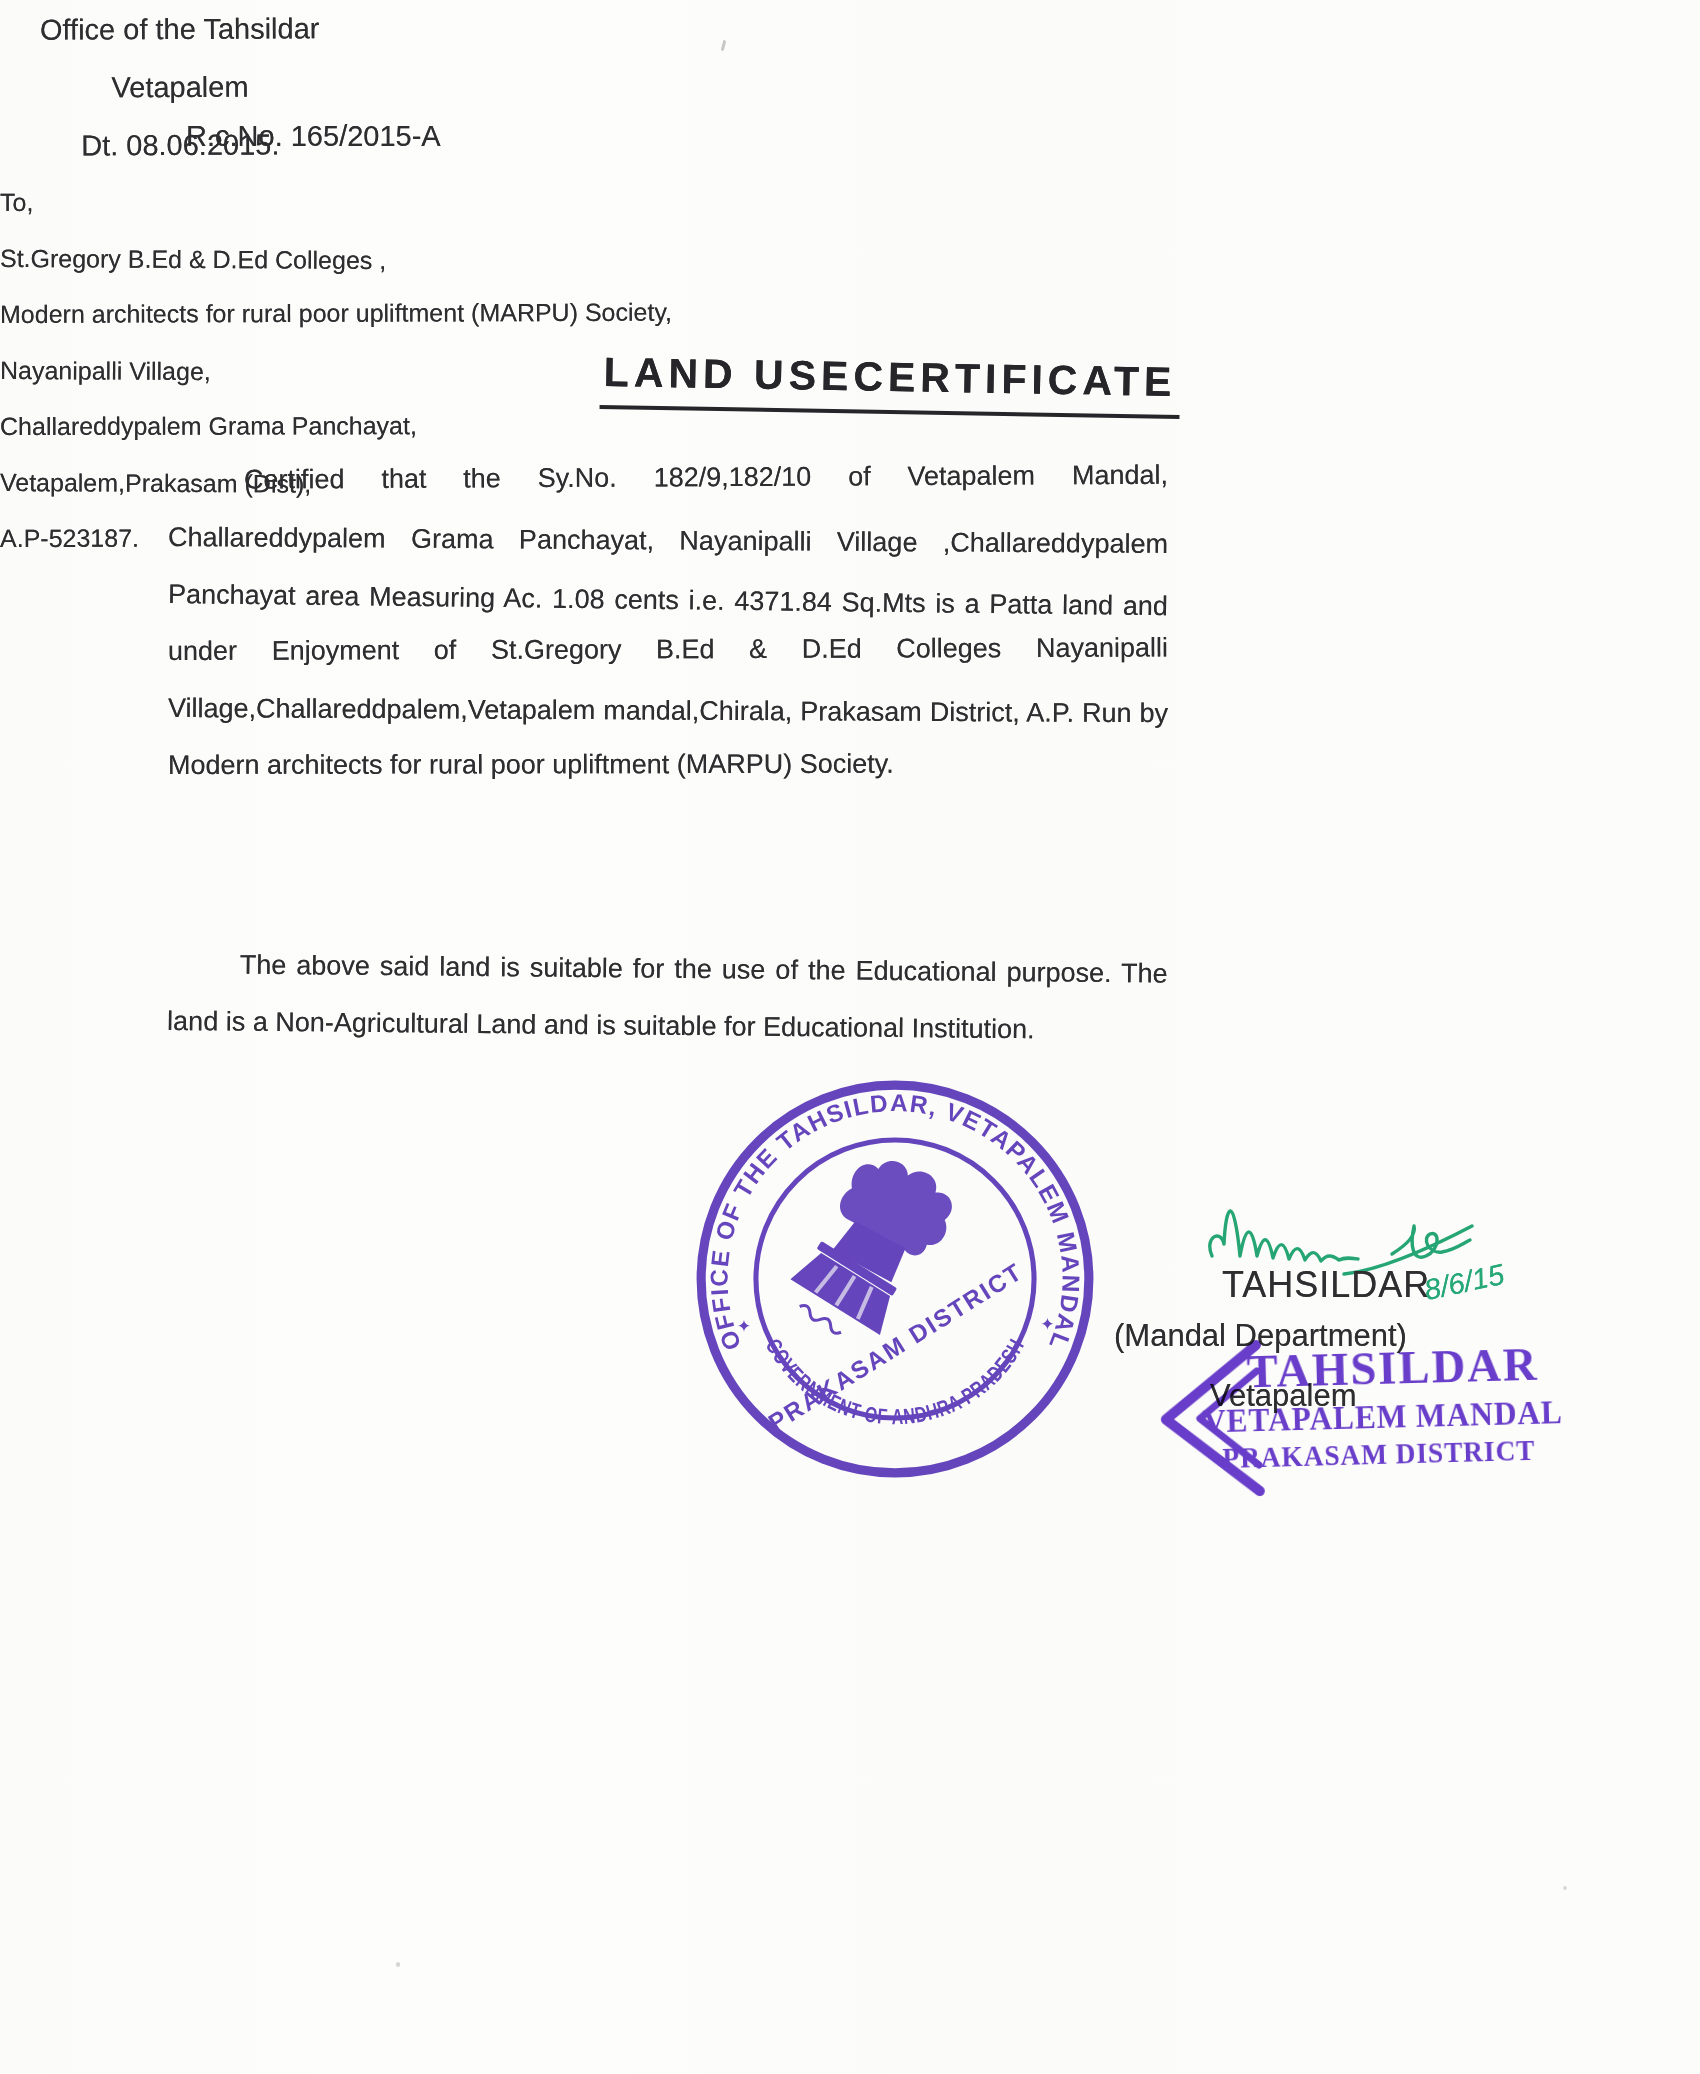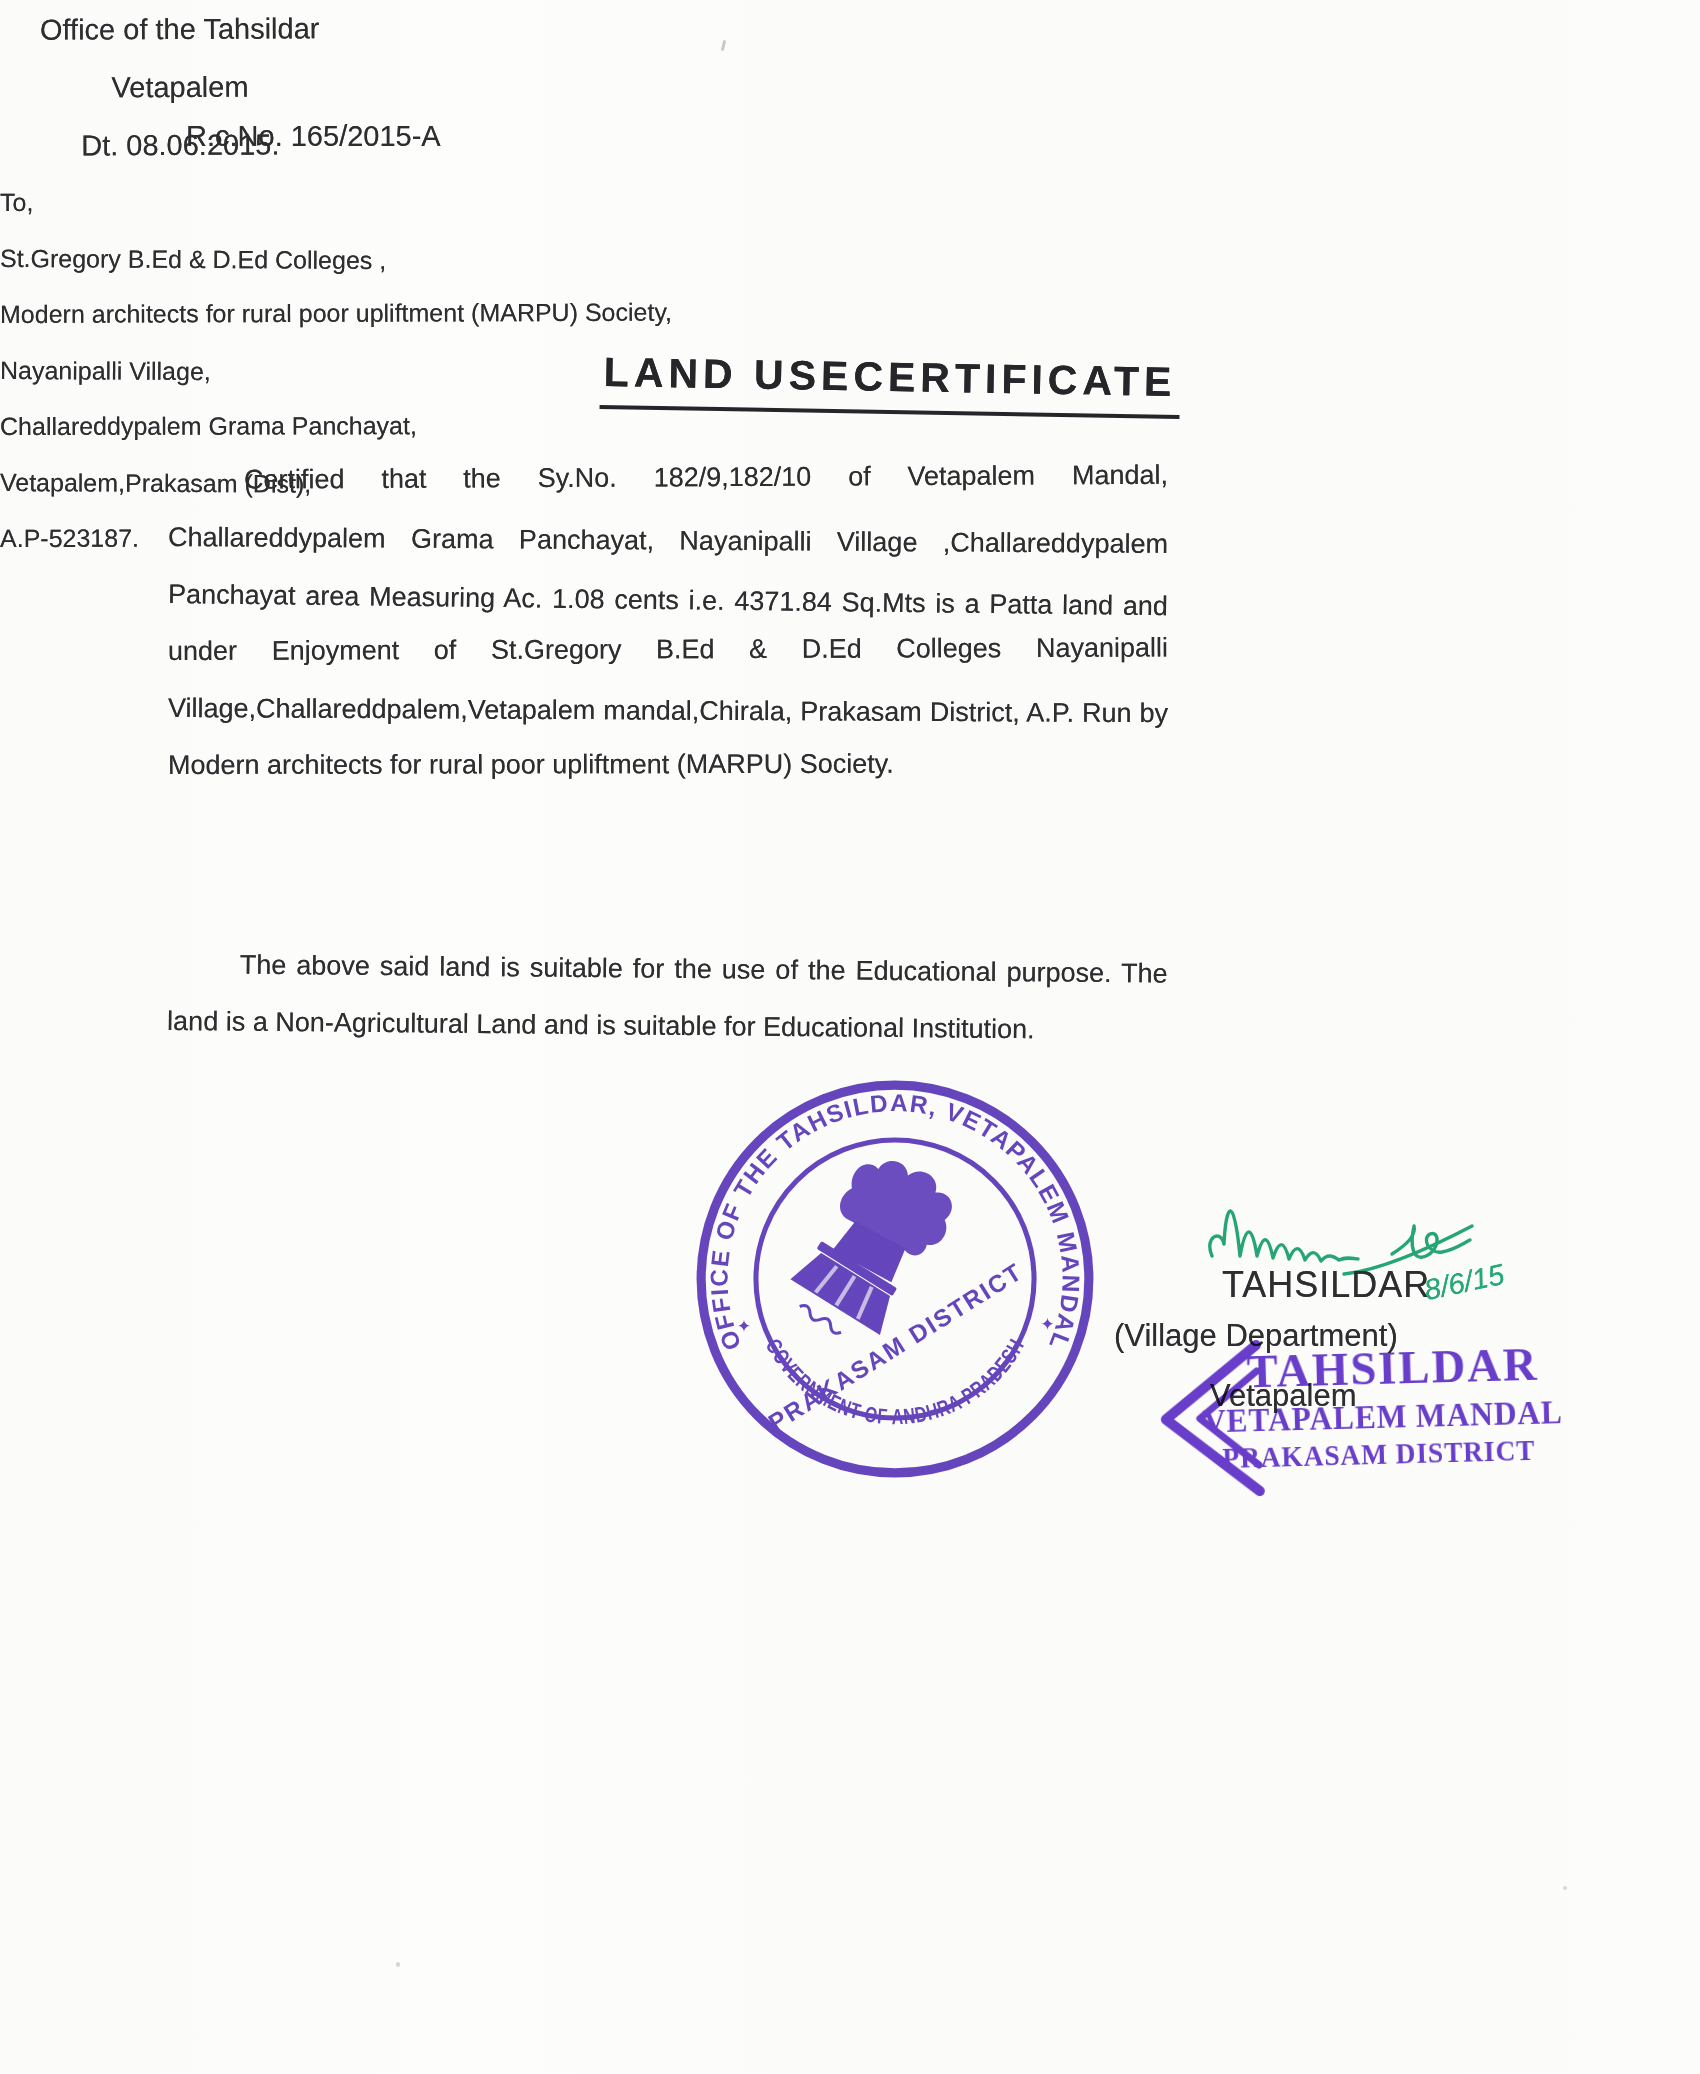--- a/index.html
+++ b/index.html
@@ -115,21 +115,21 @@
       <path d="M 16,88 C 8,70 24,60 28,76 C 30,34 38,26 44,88 C 50,56 56,56 61,88 C 67,66 72,66 77,90
                C 83,72 88,72 93,91 C 99,77 104,77 109,92 C 115,82 120,82 125,93 C 131,86 136,87 143,92
                C 149,89 155,90 162,91"></path>
       <path d="M 196,86 C 212,76 220,66 218,58 C 214,76 216,94 230,88 C 244,82 244,62 234,66 C 226,70 232,86 246,84 C 258,82 266,76 274,72"></path>
       <path d="M 148,106 C 186,102 234,80 276,58"></path>
     </g>
   </svg>
 
   <div class="txt" id="sig-label">TAHSILDAR</div>
   <div class="txt" id="sig-date">8/6/15</div>
-  <div class="txt" id="sig-dept">(Village Department)</div>
+  <div class="txt" id="sig-dept">(Mandal Department)</div>
   <div class="txt" id="sig-place">Vetapalem</div>
 
   <svg id="stamp" width="470" height="170" viewBox="0 0 470 170">
     <g fill="none" stroke="#6233cc" stroke-linecap="round" stroke-linejoin="round">
       <path d="M 118,6 L 26,78 L 118,152" stroke-width="10"></path>
       <path d="M 118,32 L 60,78 L 118,126" stroke-width="7"></path>
     </g>
     <g font-family="Liberation Serif, serif" font-weight="bold" fill="#6233cc" text-anchor="middle">
       <text x="254" y="48" font-size="46" letter-spacing="2" textLength="292" lengthAdjust="spacingAndGlyphs">TAHSILDAR</text>
       <text x="243" y="92" font-size="34" letter-spacing="1" textLength="360" lengthAdjust="spacingAndGlyphs">VETAPALEM MANDAL</text>

